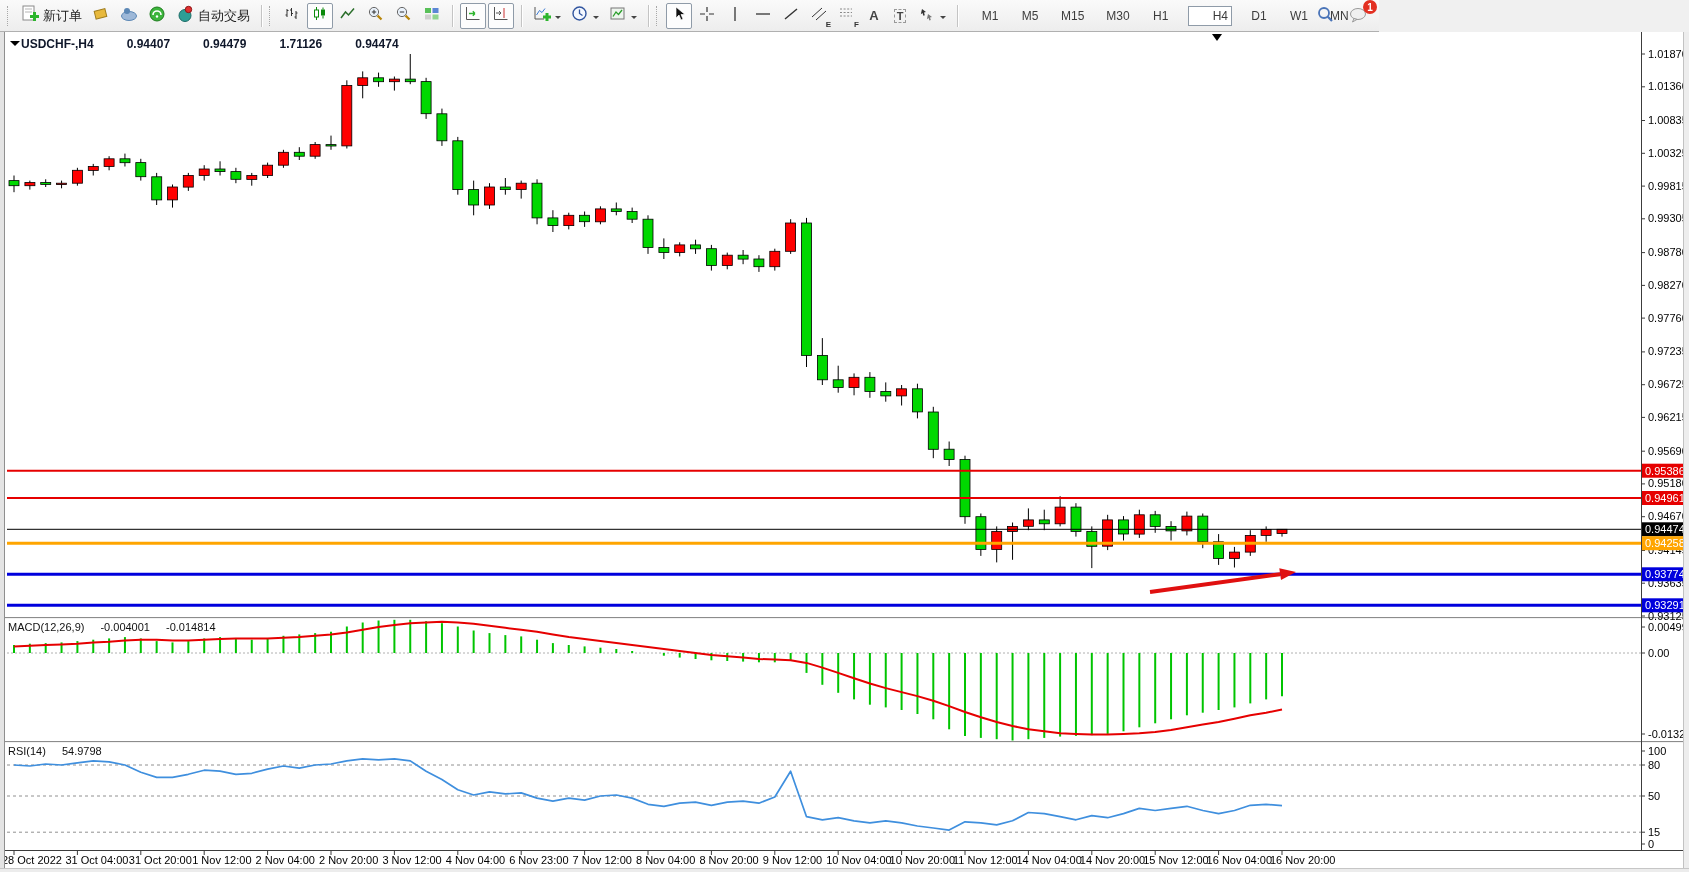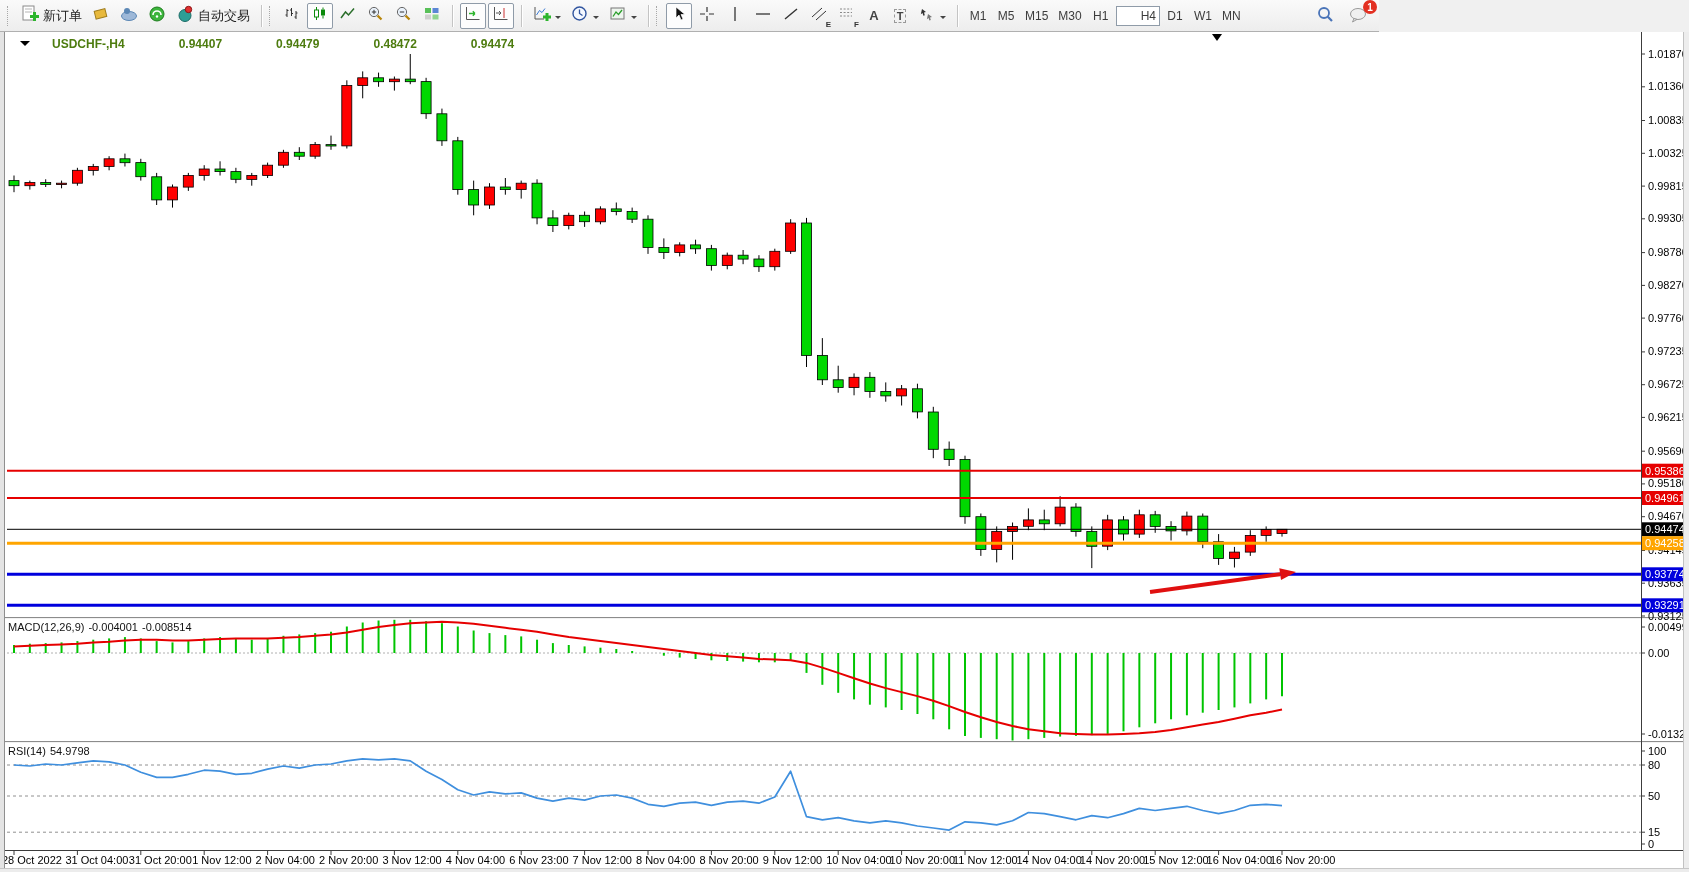--- a/index.html
+++ b/index.html
@@ -18,40 +18,40 @@
           gap:4px;padding:0 3px;font:13px "Liberation Sans",sans-serif;color:#222;
           position:relative;cursor:default;}
   .tb-btn.pressed{border-color:#8f9ba8;background:#fdfdfd;}
   .tb-label{white-space:nowrap;}
   .caret{width:0;height:0;border:3.5px solid transparent;border-top-color:#444;margin-top:6px;}
   .subletter{position:absolute;right:0;bottom:-1px;font:bold 8px "Liberation Sans",sans-serif;color:#333;}
   .bigletter{font:bold 13px "Liberation Sans",sans-serif;color:#444;}
   .tletter{font:bold 11px "Liberation Sans",sans-serif;color:#444;border:1px dashed #999;padding:0 2px;}
   .tf-btn{height:20px;min-width:26px;border:1px solid transparent;background:transparent;
           font:12px "Liberation Sans",sans-serif;color:#3c3c3c;display:flex;
-          align-items:center;justify-content:center;padding:0 3px;}
+          align-items:center;justify-content:center;padding:0 3px;margin-left:12px;}
   .tf-btn.pressed{border-color:#8f9ba8;background:#fff;padding-left:24px;}
   .tb-right{position:absolute;right:6px;top:0;height:32px;display:flex;align-items:center;gap:6px;}
   .badge{position:absolute;right:-5px;top:-4px;width:14px;height:14px;border-radius:50%;
          background:#e33022;color:#fff;font:bold 10px "Liberation Sans",sans-serif;
          display:flex;align-items:center;justify-content:center;}
   
   #chart-svg{position:absolute;left:0;top:0;z-index:1;}
   .left-edge{position:absolute;left:0;top:32px;bottom:0;width:4px;background:#e4e4e4;
              border-right:1px solid #8f8f8f;z-index:4;}
   .right-edge{position:absolute;right:0;top:32px;bottom:0;width:5px;background:#ededed;
               border-left:1px solid #c2c2c2;z-index:4;}
   .bottom-edge{position:absolute;left:0;bottom:0;width:1689px;height:3px;background:#ececec;
                border-top:1px solid #c6c6c6;z-index:4;}
-  .chart-title{position:absolute;left:20px;top:36px;z-index:5;font:bold 12px "Liberation Sans",sans-serif;
-               color:#4d7c0f;display:flex;align-items:center;gap:22px;}
+  .chart-title{position:absolute;left:10px;top:36px;z-index:5;font:bold 12px "Liberation Sans",sans-serif;
+               color:#0f172a;display:flex;align-items:center;gap:1px;}
   .chart-title .vals{font-weight:bold;margin-left:4px;padding-left:28px;}
   .tri{width:0;height:0;border:5px solid transparent;border-top-color:#000;margin-top:5px;}
   .pane-label{position:absolute;left:8px;z-index:5;font:11px "Liberation Sans",sans-serif;color:#111;}
-  .pane-label span{margin-right:4px;}
+  .pane-label span{margin-right:16px;}
   .splitter{position:absolute;left:0;width:1689px;height:4px;z-index:6;background:transparent;}
 </style>
 </head>
 <body>
 
 <div class="toolbar">
   <div class="tb-group">
     <div class="tb-grip"></div>
     <button class="tb-btn">
       <span>
@@ -698,25 +698,25 @@
 
 <div class="left-edge"></div>
 <div class="right-edge"></div>
 <div class="bottom-edge"></div>
 
 <div class="chart-title">
   <span class="tri"></span>
   <span>USDCHF-,H4</span>
   <span class="vals">0.94407</span>
   <span class="vals">0.94479</span>
-  <span class="vals">0.48472</span>
+  <span class="vals">1.71126</span>
   <span class="vals">0.94474</span>
 </div>
 
 <div class="pane-label" style="top:621px;">
-  <span>MACD(12,26,9)</span><span>-0.004001</span><span>-0.008514</span>
+  <span>MACD(12,26,9)</span><span>-0.004001</span><span>-0.014814</span>
 </div>
 <div class="pane-label" style="top:745px;">
   <span>RSI(14)</span><span>54.9798</span>
 </div>
 
 <div class="splitter" style="top:616px;"></div>
 <div class="splitter" style="top:740px;"></div>
 
 </body></html>

